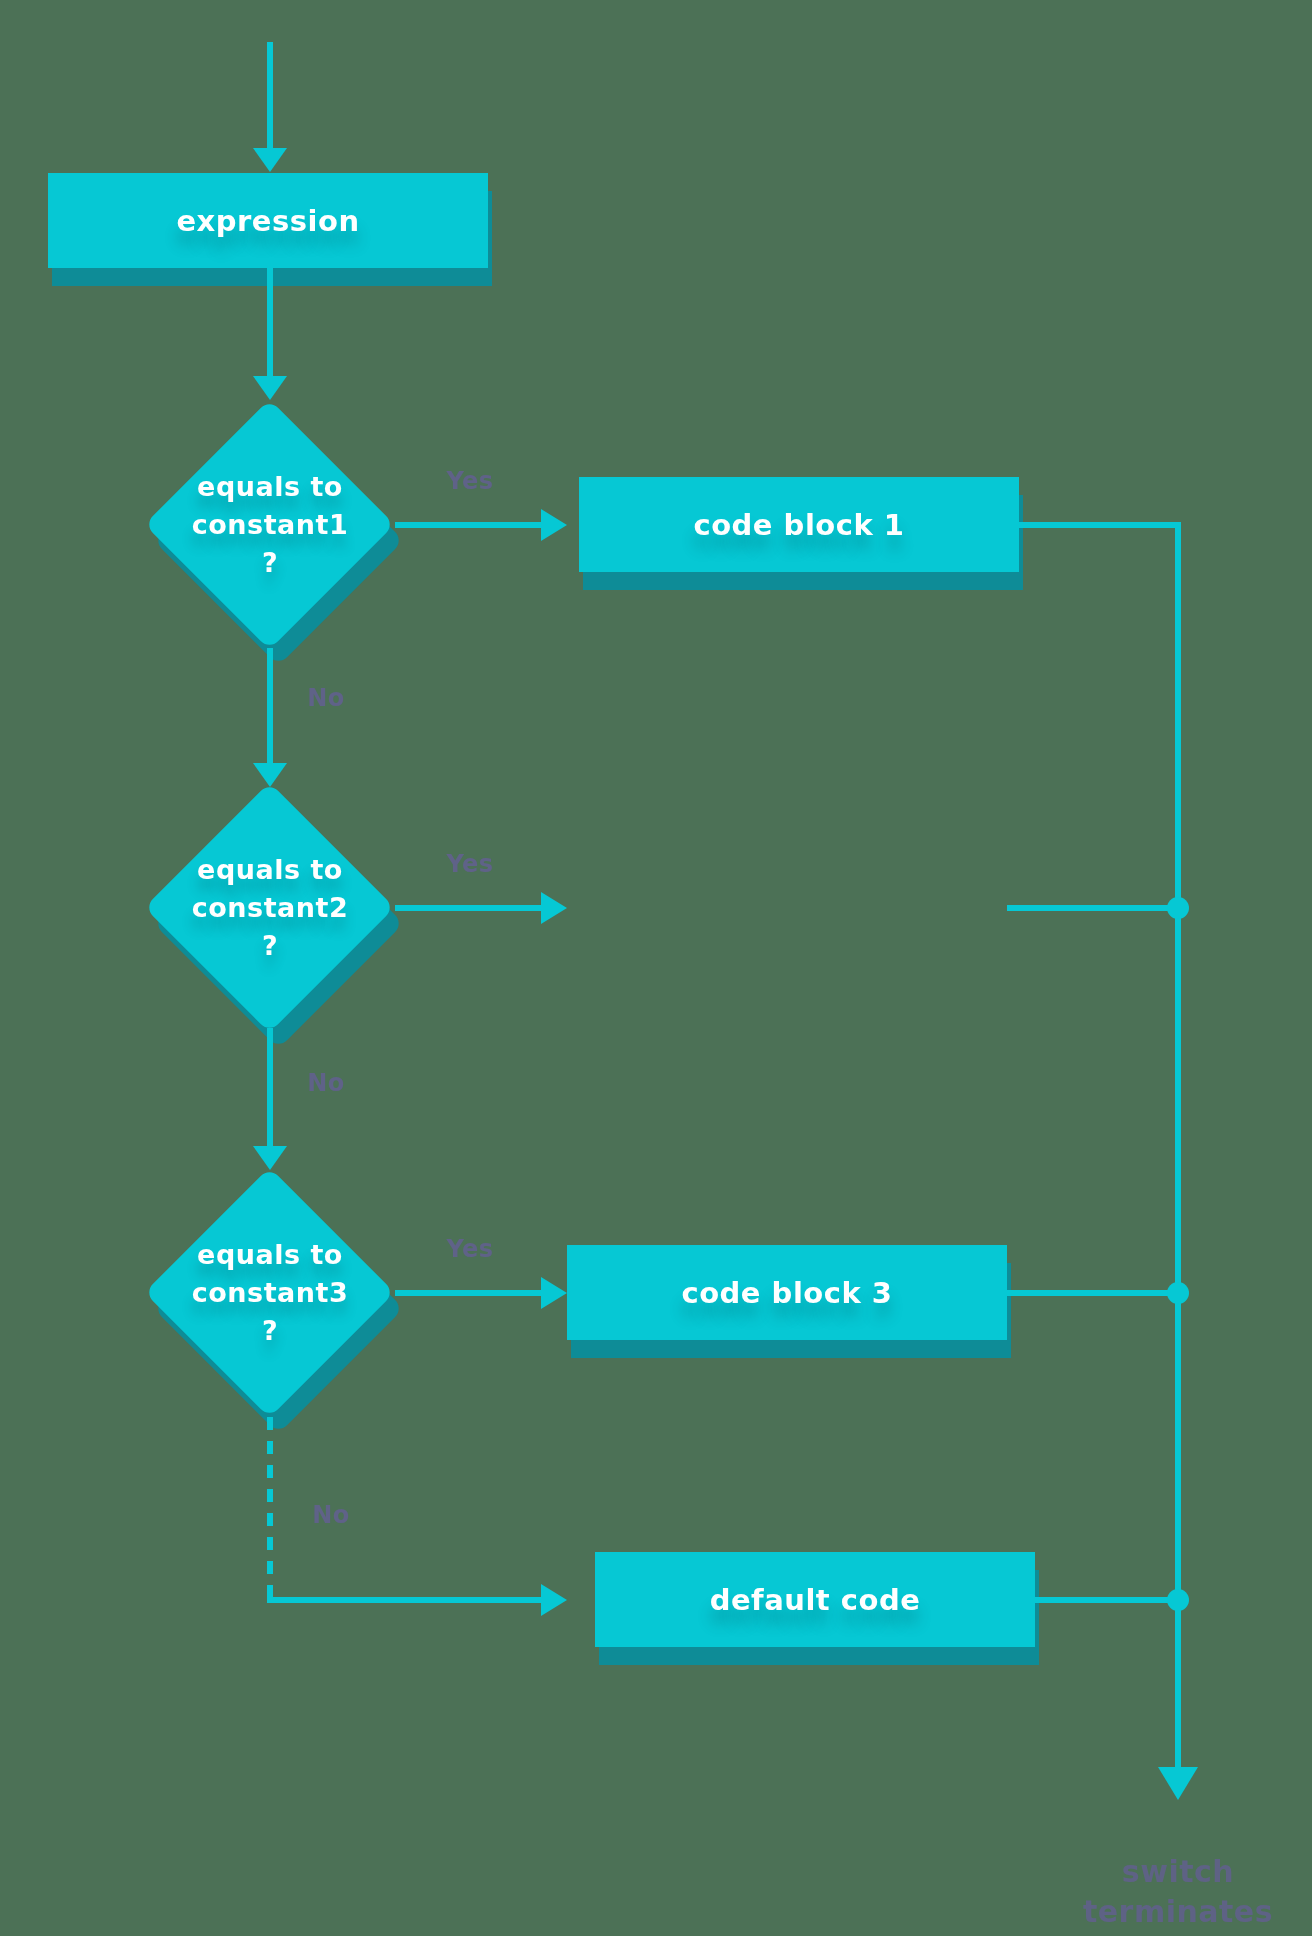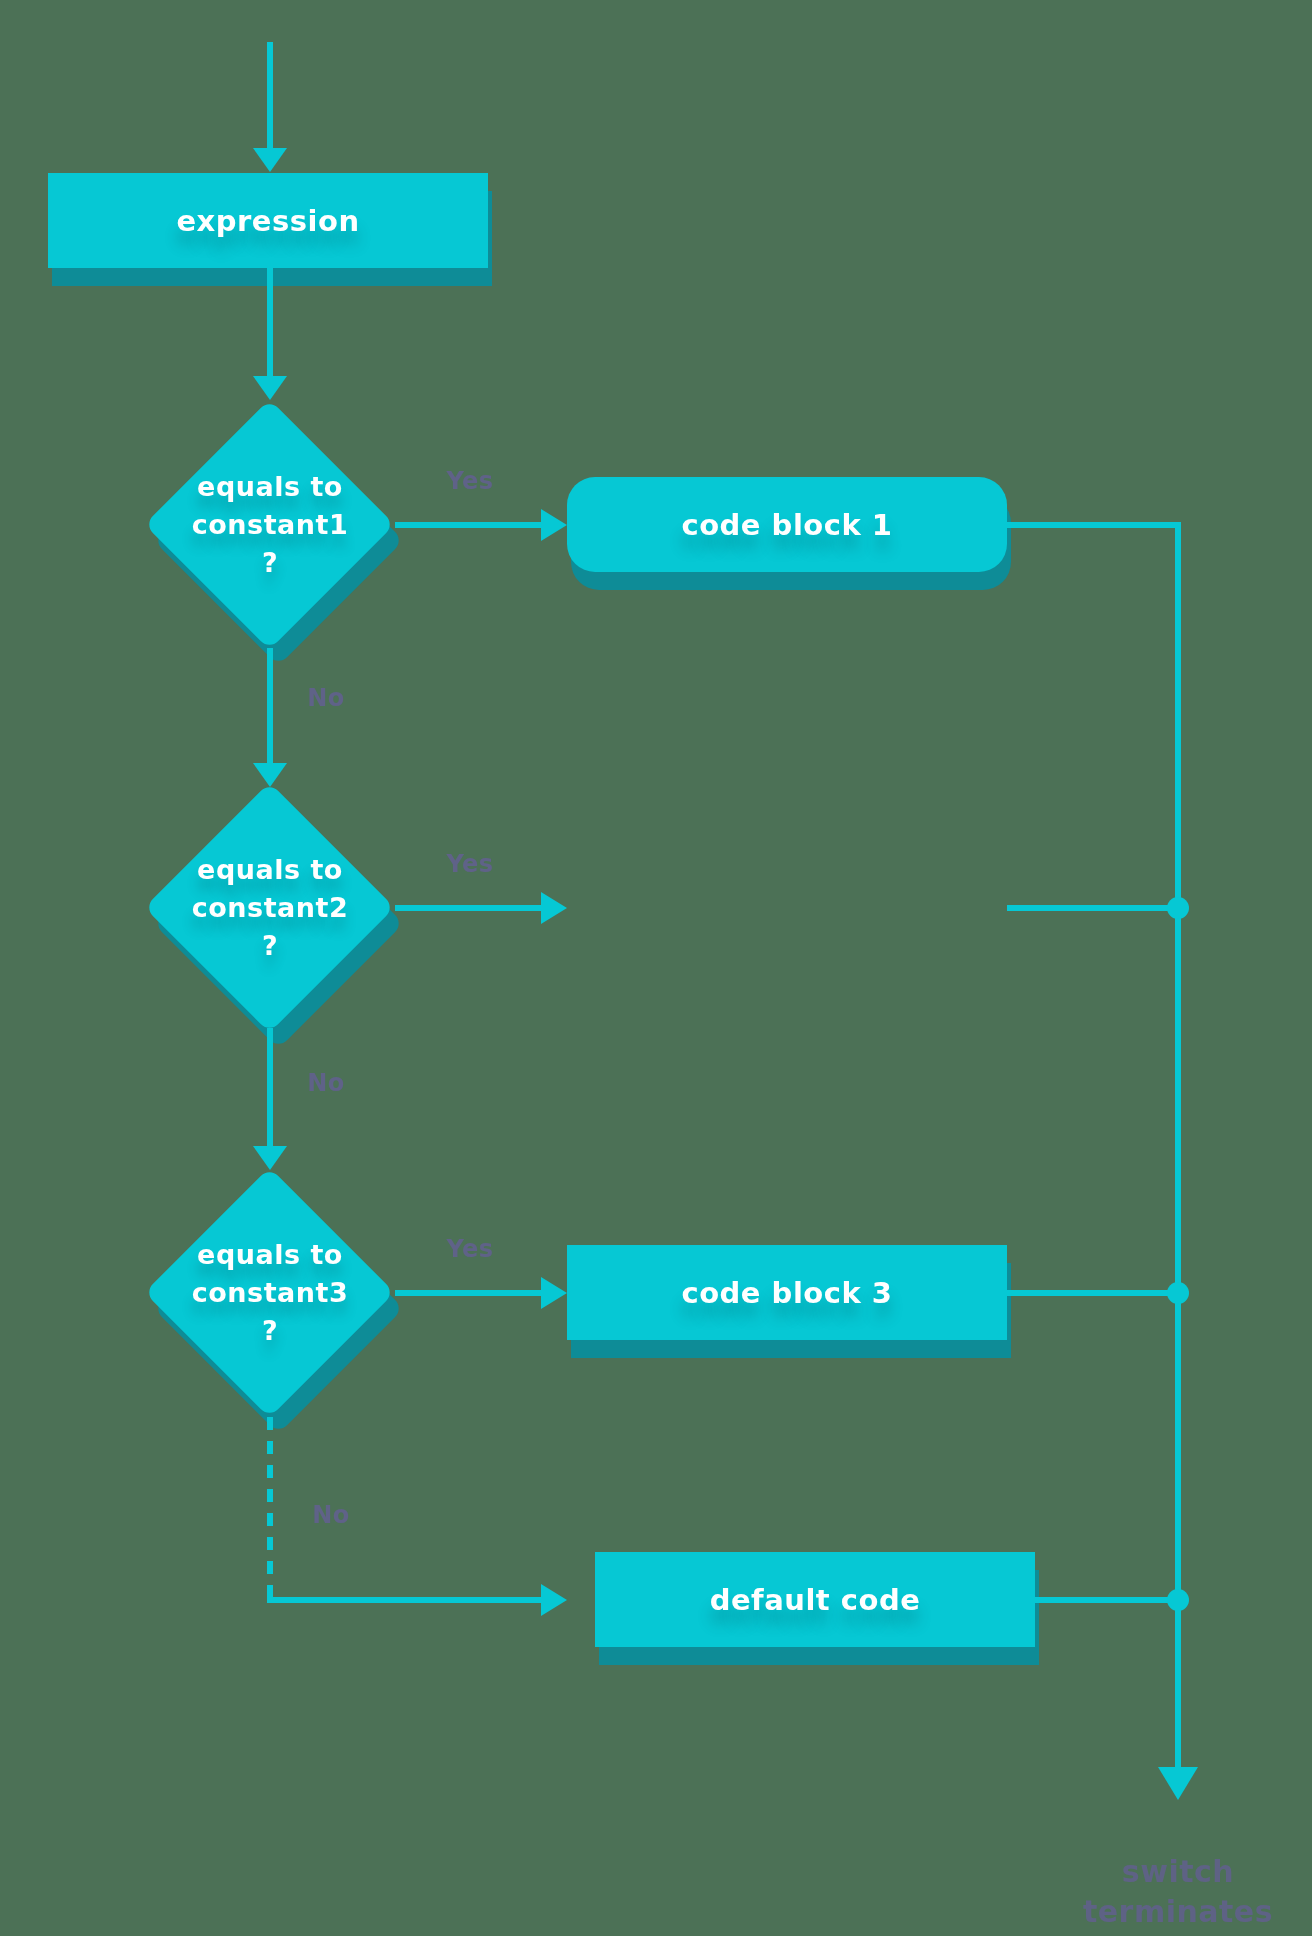--- a/index.html
+++ b/index.html
@@ -92,21 +92,21 @@
   <div class="diamond" style="left:181px;top:436px;"></div>
   <div class="diamond-text" style="left:145px;top:400px;">
     <span>equals to</span>
     <span>constant1</span>
     <span>?</span>
   </div>
 
   <div class="edge-label" style="left:410px;top:467px;">Yes</div>
   <div class="line hline" style="left:395px;top:522px;width:150px;"></div>
   <div class="arrow-right" style="left:541px;top:509px;"></div>
-  <div class="rect-node" style="left:567px;top:477px;border-radius:28px;">
+  <div class="rect-node" style="left:579px;top:477px;">
     <span>code block 1</span>
   </div>
   <div class="line hline" style="left:1007px;top:522px;width:174px;"></div>
 
   <div class="line vline" style="left:1175px;top:522px;height:1245px;"></div>
 
   <div class="edge-label" style="left:266px;top:684px;">No</div>
   <div class="line vline" style="left:267px;top:648px;height:115px;"></div>
   <div class="arrow-down" style="left:253px;top:763px;"></div>
 

